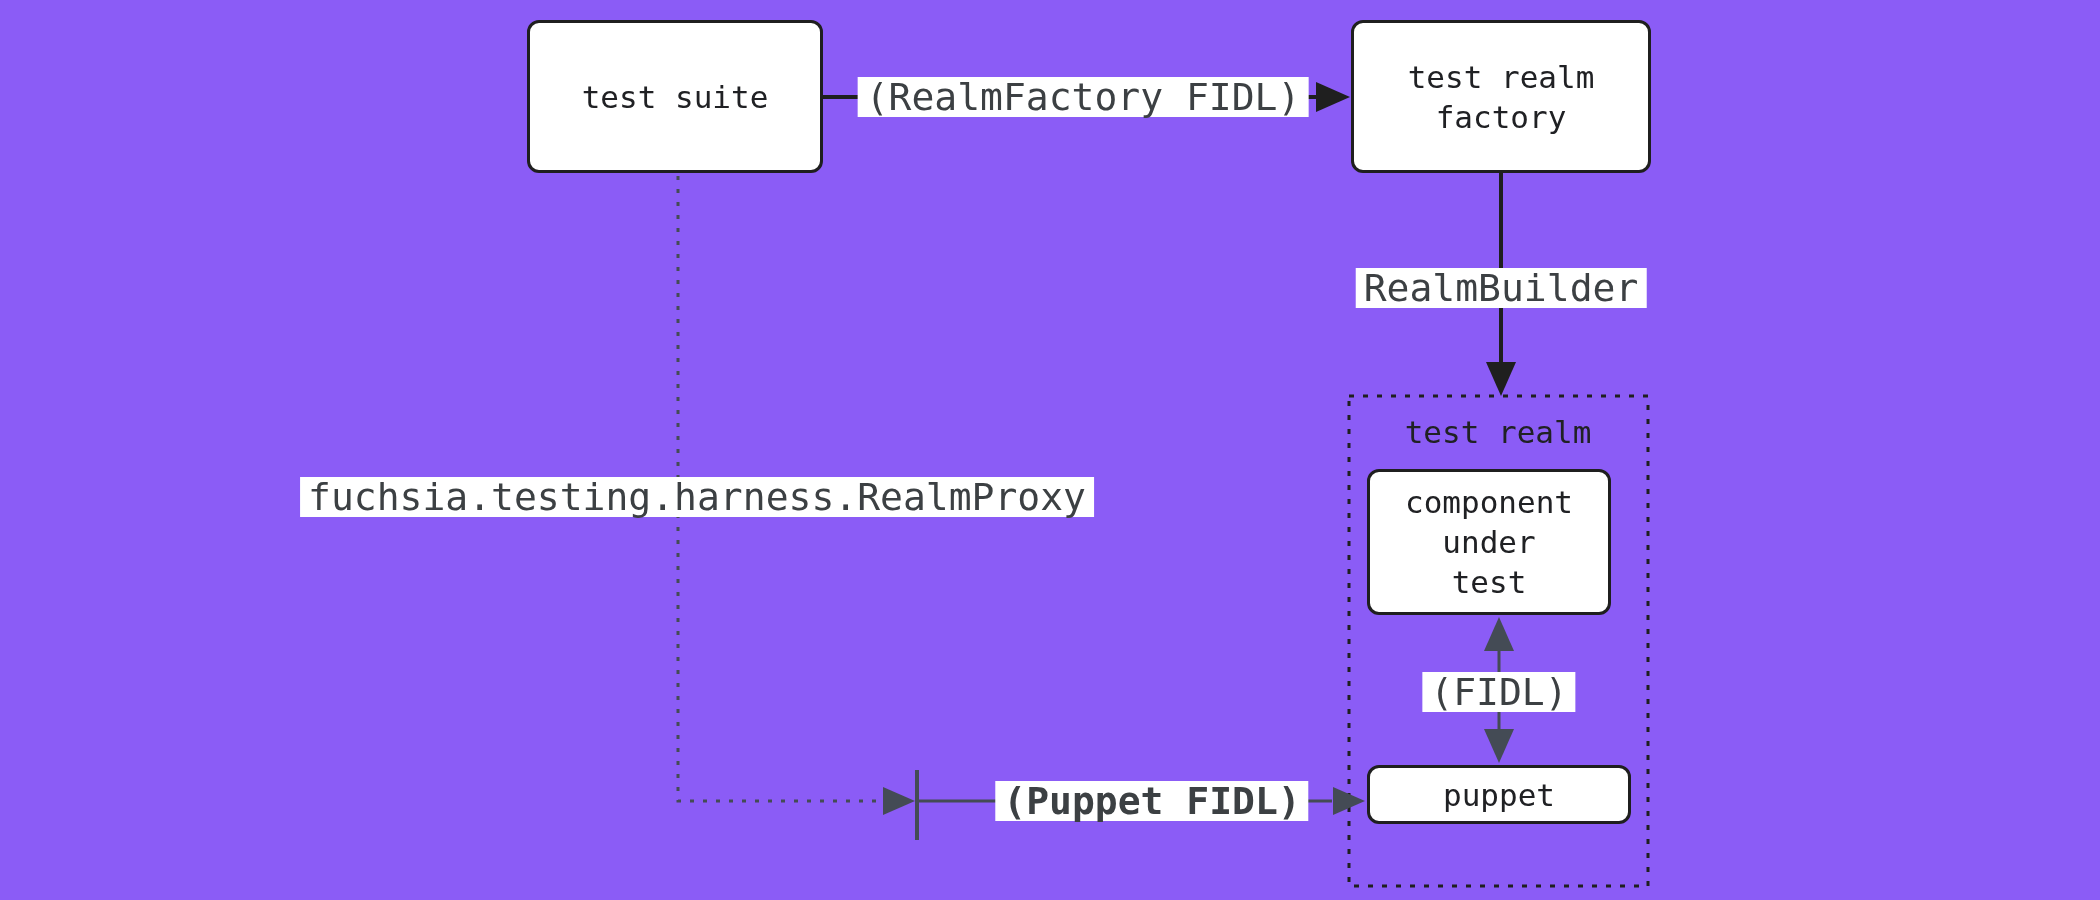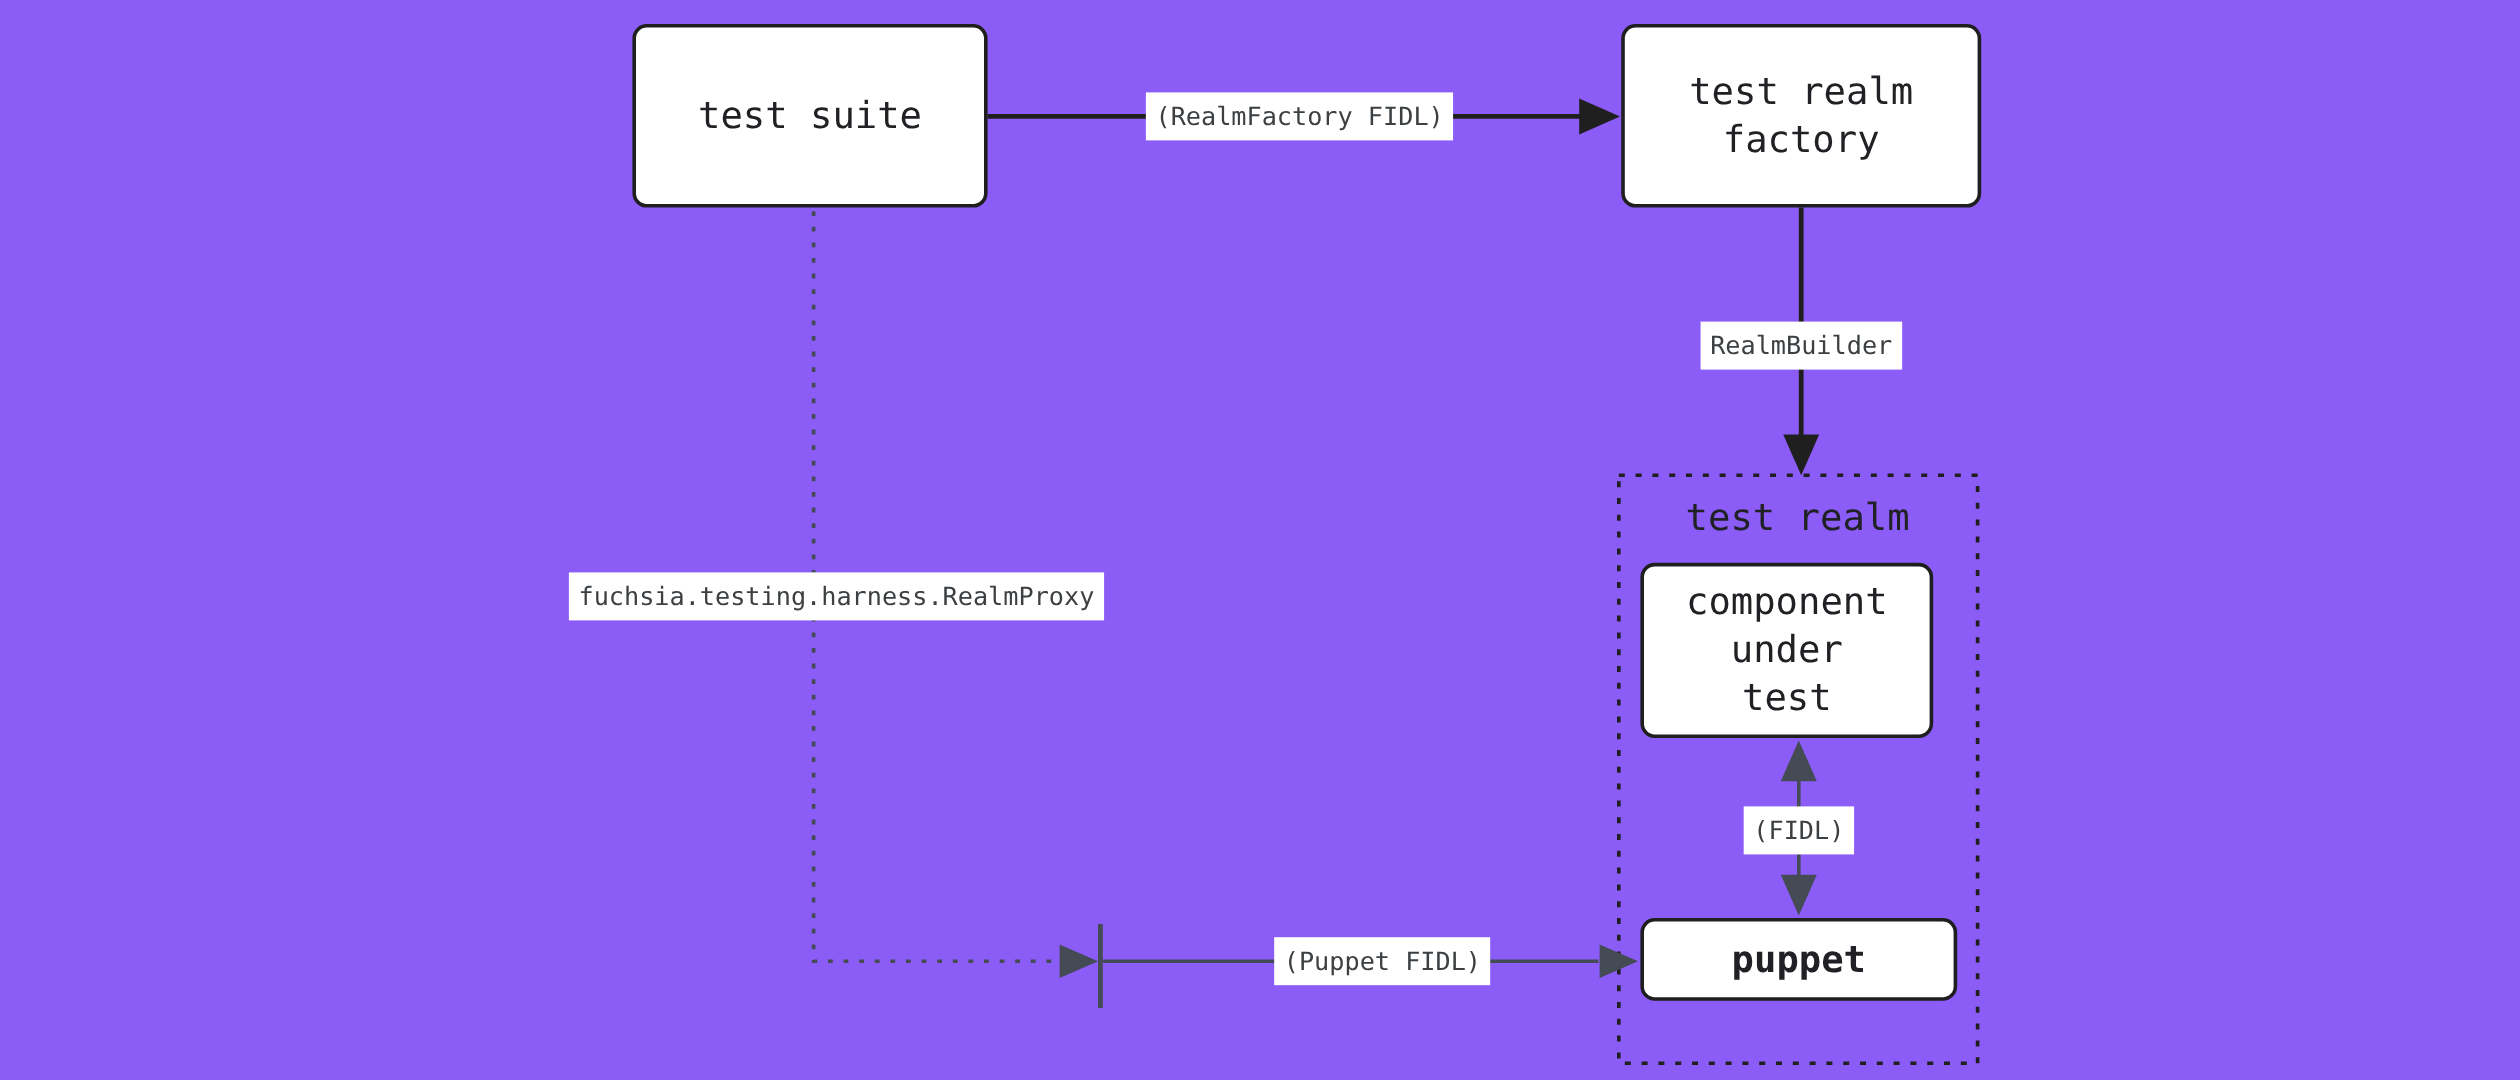--- a/index.html
+++ b/index.html
@@ -39,47 +39,47 @@
     justify-content: center;
     text-align: center;
     color: #202124;
     font-size: 31px;
     line-height: 40px;
     white-space: pre-line;
   }
   #node-test-suite          { left: 527px;  top: 20px;  width: 296px; height: 153px; }
   #node-test-realm-factory  { left: 1351px; top: 20px;  width: 300px; height: 153px; }
   #node-component-under-test{ left: 1367px; top: 469px; width: 244px; height: 146px; }
-  #node-puppet              { left: 1367px; top: 765px; width: 264px; height: 69px; font-weight: bold;  }
+  #node-puppet              { left: 1367px; top: 765px; width: 264px; height: 59px;  }
 
   .realm-title {
     position: absolute;
     left: 1498px;
     top: 412px;
     transform: translateX(-50%);
     color: #202124;
     font-size: 31px;
     line-height: 40px;
     white-space: nowrap;
   }
 
   .edge-label {
     position: absolute;
     transform: translate(-50%, -50%);
     background: #ffffff;
     color: #3c4043;
-    font-size: 21px;
+    font-size: 38px;
     line-height: 40px;
     padding: 0 8px;
     white-space: nowrap;
   }
   #label-realm-factory-fidl { left: 1083px; top: 97px;  }
   #label-realm-builder      { left: 1501px; top: 288px; }
   #label-realm-proxy        { left: 697px;  top: 497px; }
-  #label-puppet-fidl        { left: 1152px; top: 801px; }
+  #label-puppet-fidl        { left: 1152px; top: 801px; font-weight: bold; }
   #label-fidl               { left: 1499px; top: 692px; }
 </style>
 </head>
 <body>
 
 <div class="canvas">
 
   <svg class="edges" viewBox="0 0 2100 900">
 
     <g>

